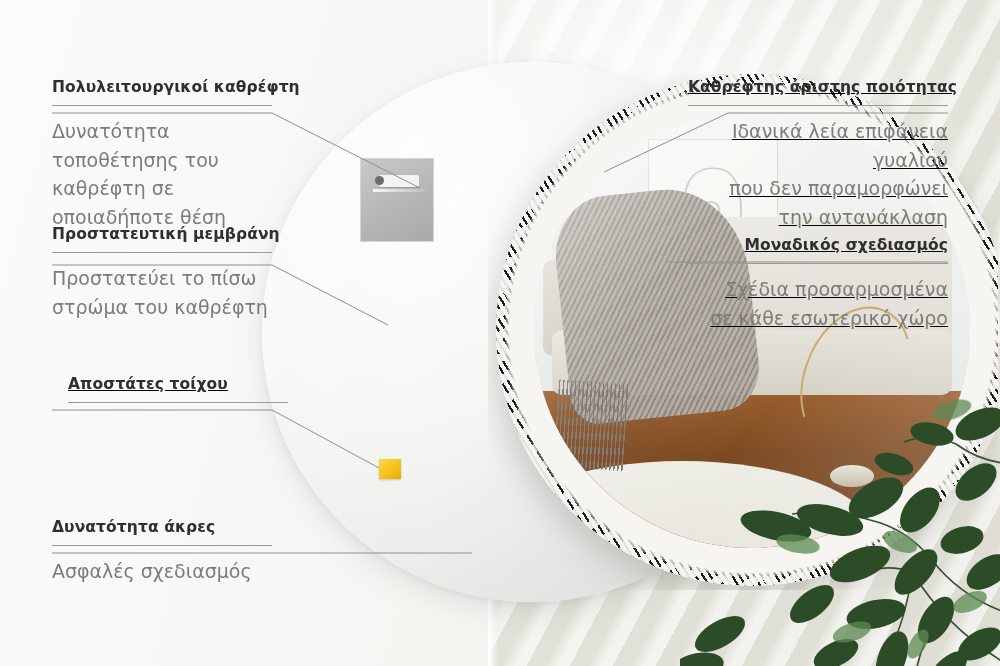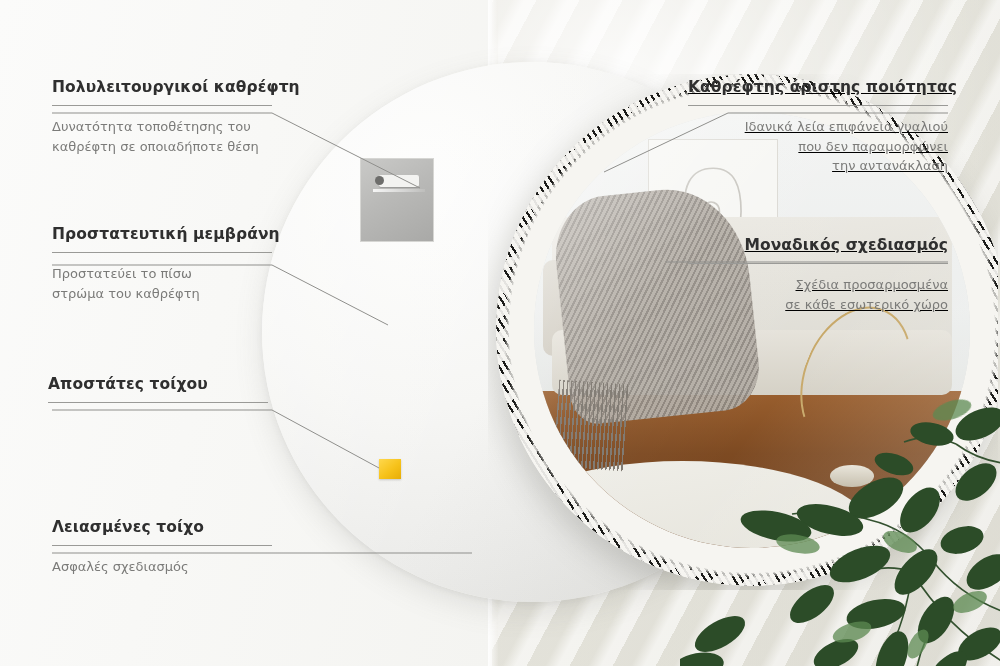--- a/index.html
+++ b/index.html
@@ -189,21 +189,21 @@
   
   .callout { position:absolute; }
   .co-title {
     font-size:15.5px; font-weight:700; color:#2f2f2f; letter-spacing:0.1px;
     white-space:nowrap;
   }
   .co-rule {
     height:1px; background:#9a9a97; margin-top:9px;
   }
   .co-body {
-    margin-top:11px; font-size:13px; line-height:1.5; color:#7b7b79;
+    margin-top:11px; font-size:19px; line-height:1.5; color:#7b7b79;
   }
   .left-co { text-align:left; }
   .right-co { text-align:right;text-decoration:underline; }
 
   .connector { position:absolute; left:0; top:0; pointer-events:none; }
 </style>
 </head>
 <body>
 
 <div id="stage">
@@ -318,27 +318,27 @@
 καθρέφτη σε οποιαδήποτε θέση</div>
   </div>
 
   <div class="callout left-co" style="left:52px; top:225px; width:220px;">
     <div class="co-title">Προστατευτική μεμβράνη</div>
     <div class="co-rule"></div>
     <div class="co-body" style="white-space:pre-line">Προστατεύει το πίσω
 στρώμα του καθρέφτη</div>
   </div>
 
-  <div class="callout left-co" style="left:48px; top:375px; width:220px;">
+  <div class="callout left-co" style="left:68px; top:375px; width:220px;text-decoration:underline;">
     <div class="co-title">Αποστάτες τοίχου</div>
     <div class="co-rule"></div>
   </div>
 
   <div class="callout left-co" style="left:52px; top:518px; width:220px;">
-    <div class="co-title">Λειασμένες τοίχο</div>
+    <div class="co-title">Δυνατότητα άκρες</div>
     <div class="co-rule"></div>
     <div class="co-body" style="white-space:pre-line">Ασφαλές σχεδιασμός</div>
   </div>
 
   <div class="callout right-co" style="left:688px; top:78px; width:260px;">
     <div class="co-title">Καθρέφτης άριστης ποιότητας</div>
     <div class="co-rule"></div>
     <div class="co-body" style="white-space:pre-line">Ιδανικά λεία επιφάνεια γυαλιού
 που δεν παραμορφώνει
 την αντανάκλαση</div>

